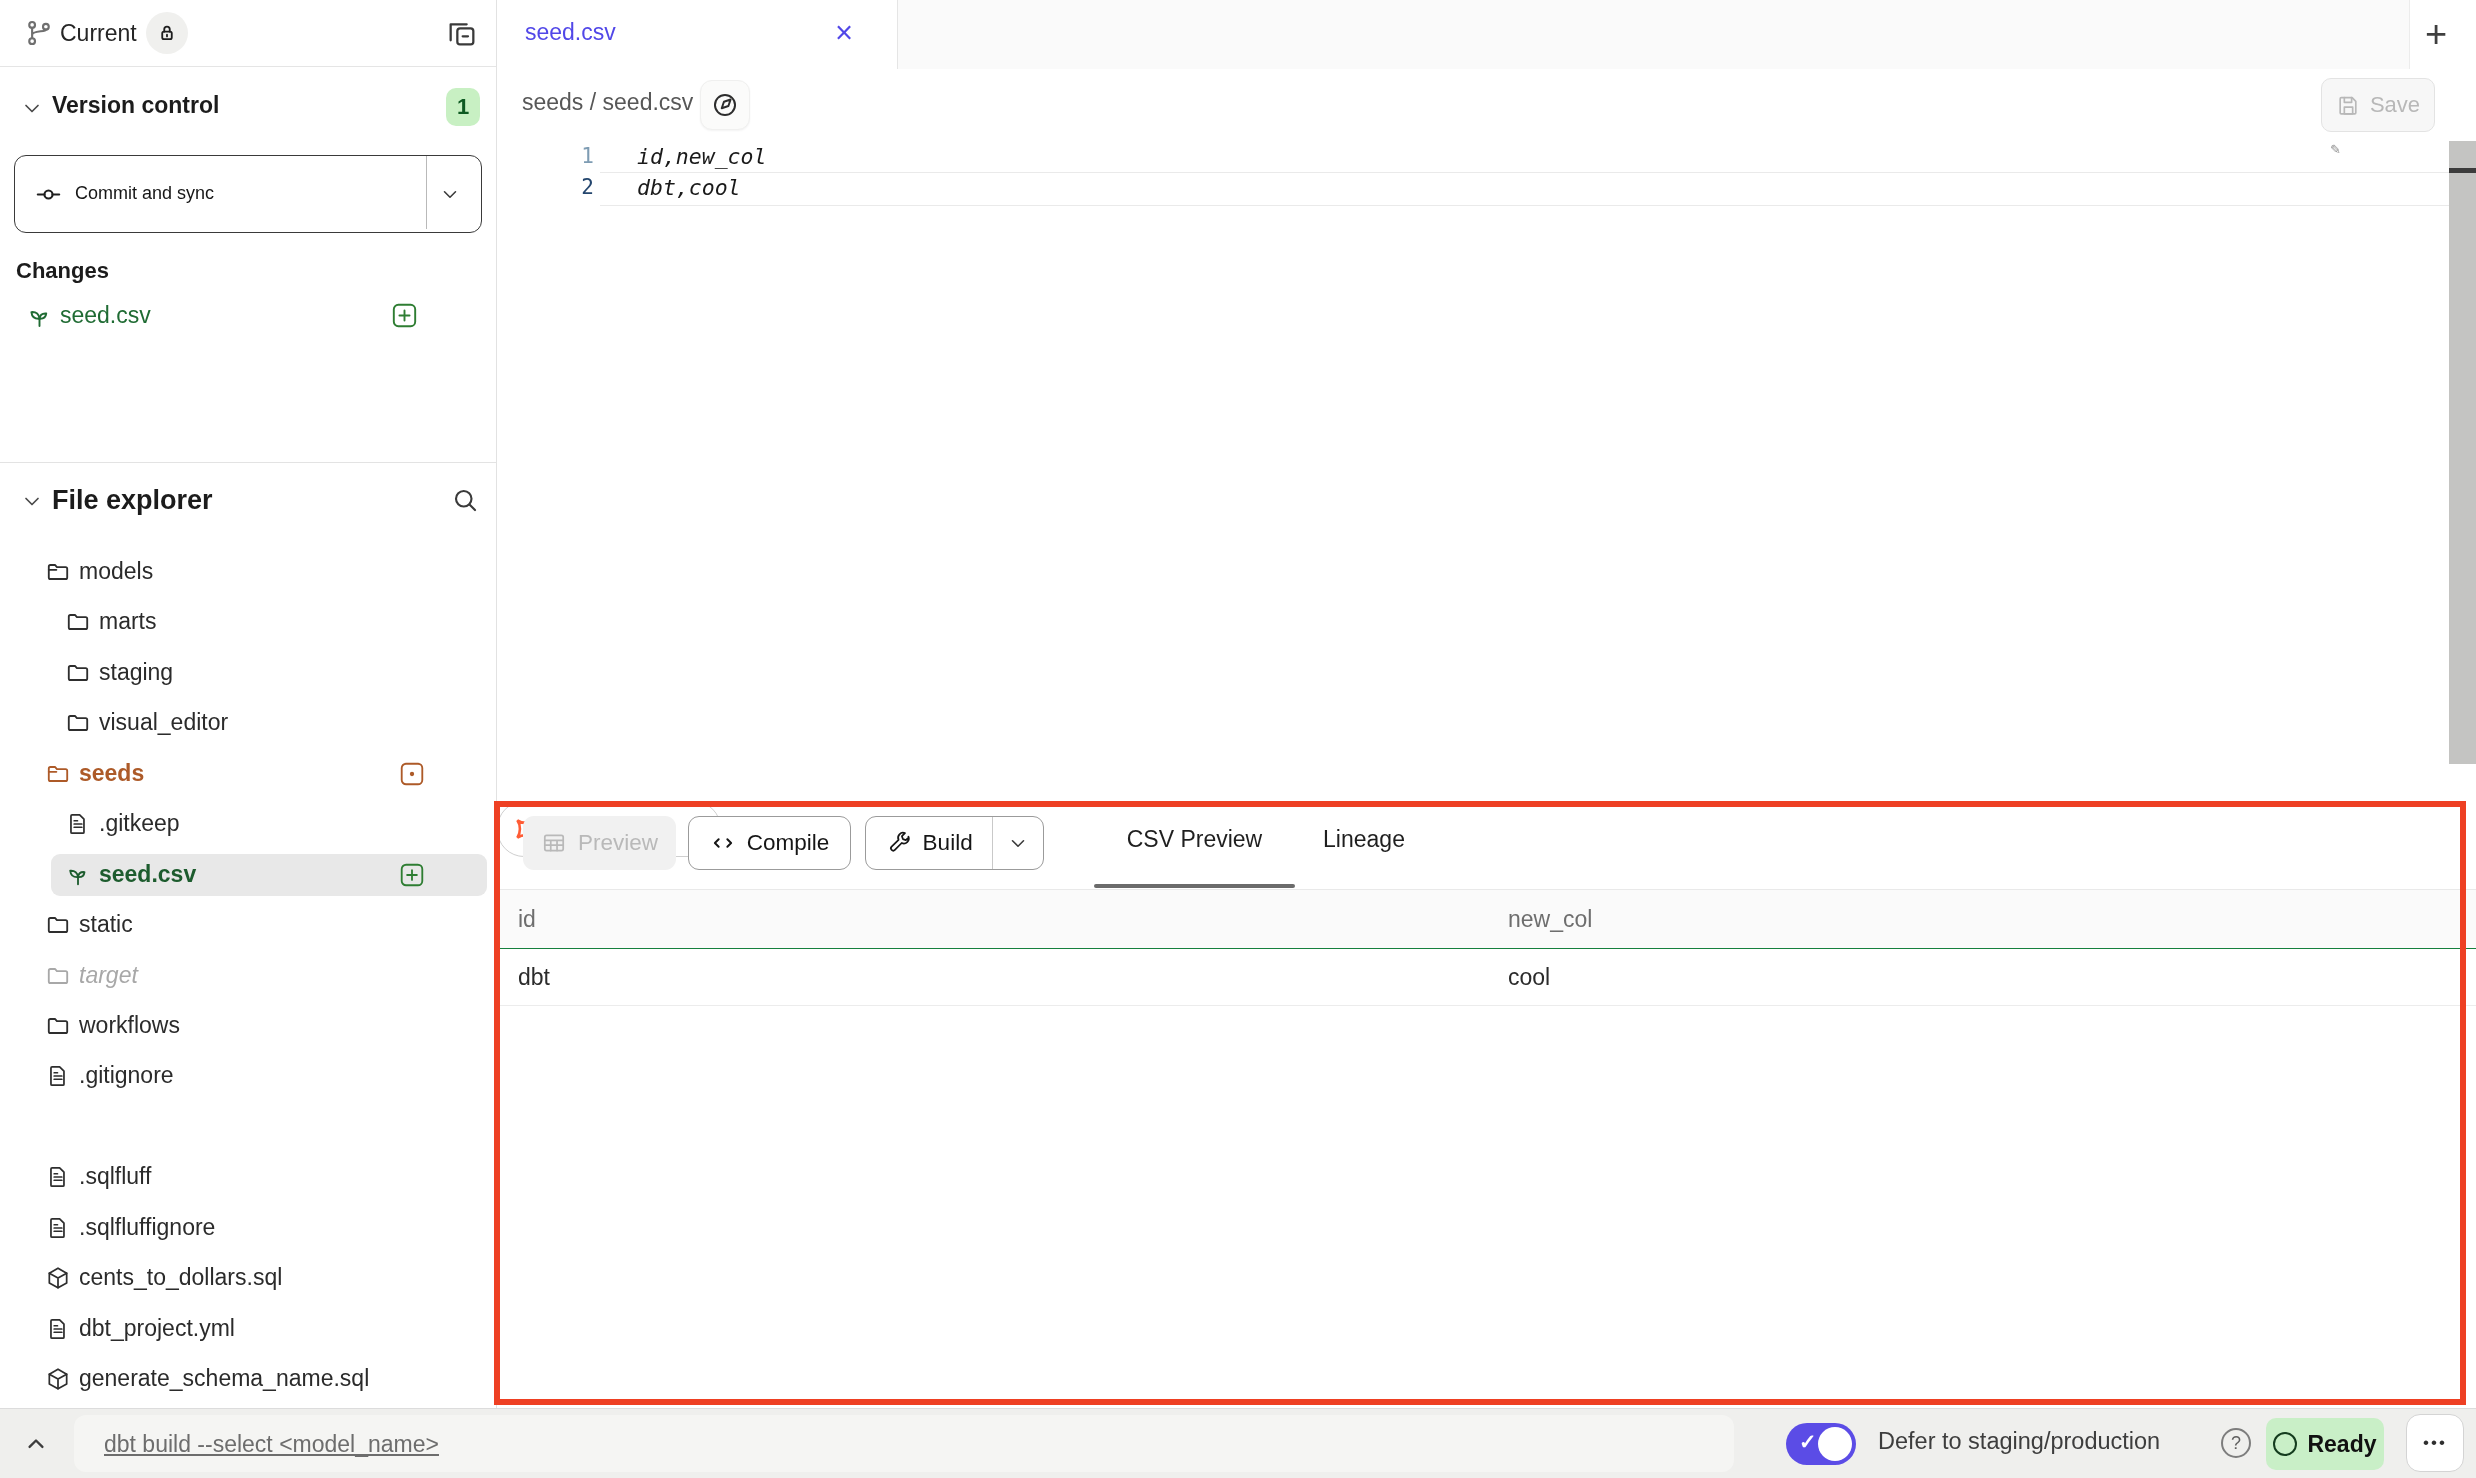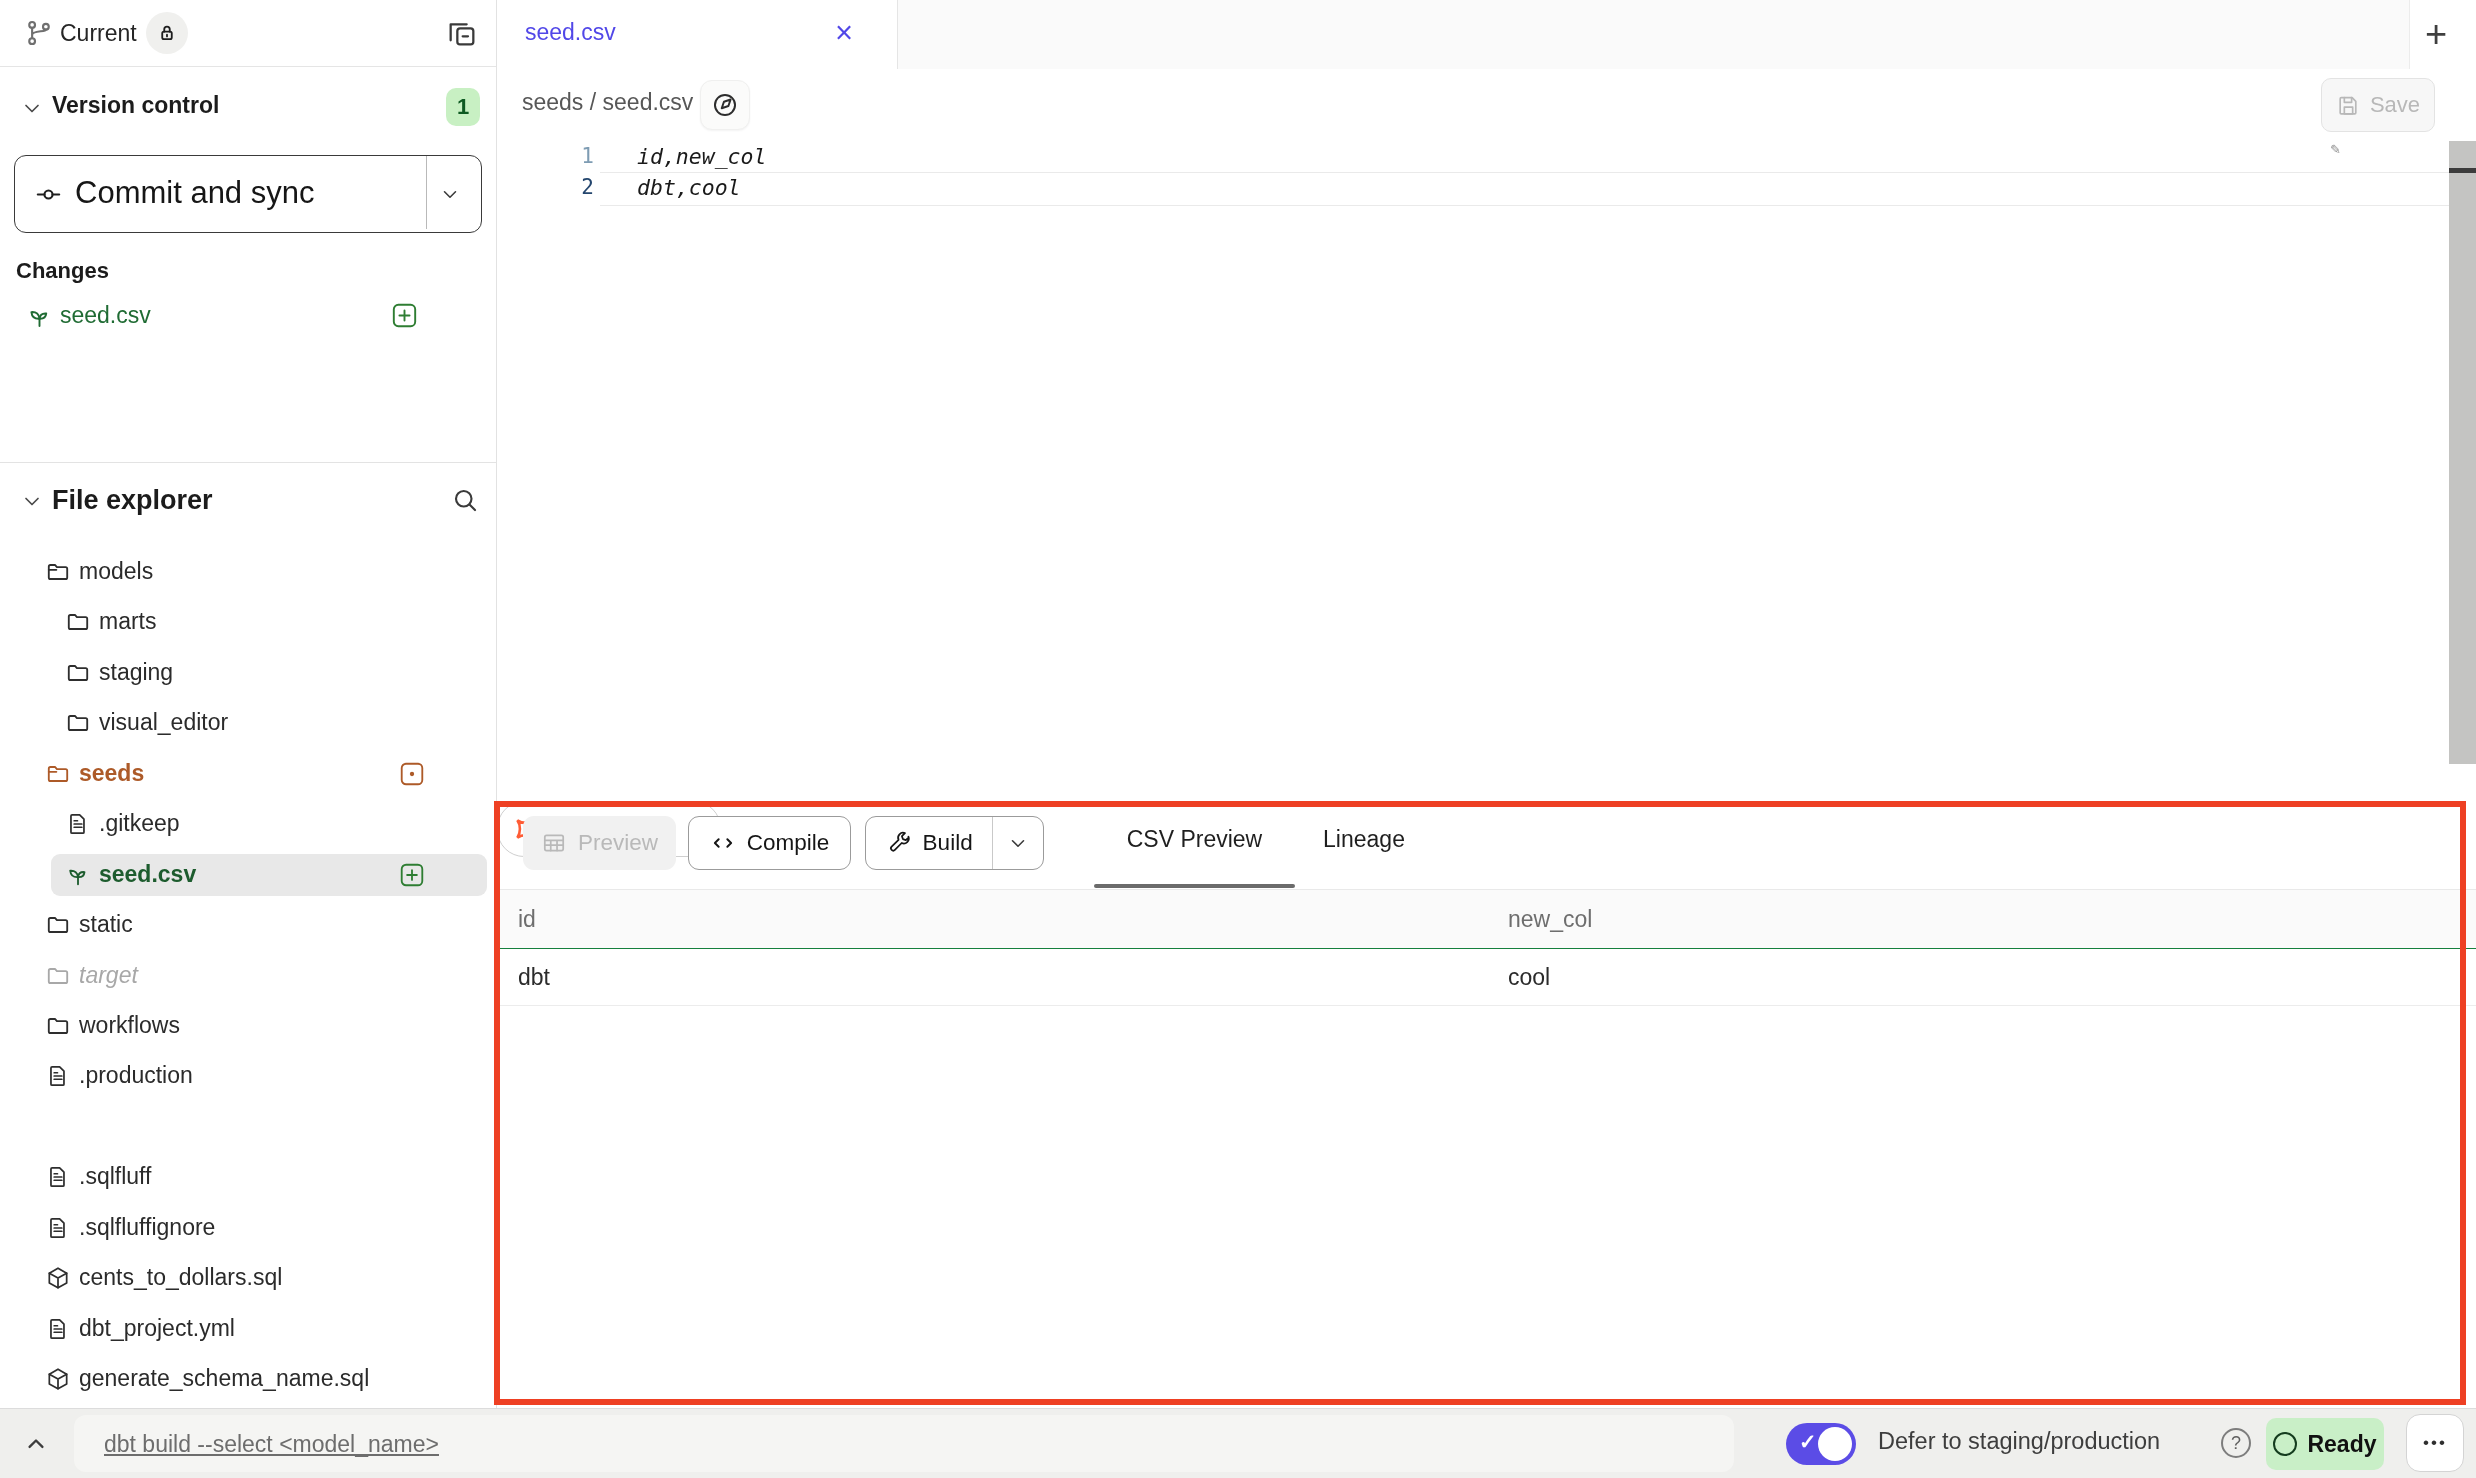--- a/index.html
+++ b/index.html
@@ -19,21 +19,21 @@
   #copy-btn{left:446px;top:17px;width:32px;height:32px;color:#3a3a3a;cursor:pointer;}
 
   .chev{color:#4a4a4a;}
   #vc-chevron{left:20px;top:96px;}
   #vc-title{left:52px;top:92px;font-size:23px;font-weight:700;color:#1c1c1c;}
   #vc-badge{left:446px;top:88px;width:34px;height:38px;background:#c8f0c3;border-radius:10px;
             display:flex;align-items:center;justify-content:center;font-size:22px;font-weight:700;color:#0e5a22;}
   #commit-btn{left:14px;top:155px;width:466px;height:76px;border:1.5px solid #3a3a3a;border-radius:12px;
               background:#fff;cursor:pointer;}
   #commit-ic{left:20px;top:25px;color:#1f1f1f;}
-  #commit-label{left:60px;top:22px;font-size:31px;color:#161616;line-height:30px;}
+  #commit-label{left:60px;top:22px;font-size:18px;color:#161616;line-height:30px;}
   #commit-divider{left:411px;top:0;width:1px;height:73px;background:#b9b9b9;}
   #commit-caret{left:424px;top:27px;color:#3a3a3a;}
   #changes-label{left:16px;top:258px;font-size:22px;font-weight:700;color:#1c1c1c;}
   #change-row{left:0;top:294px;width:496px;height:44px;cursor:pointer;}
   #change-row .seed-ic{left:26px;top:9px;color:#1f6b33;}
   #change-row .chg-name{left:60px;top:8px;font-size:23px;color:#1f6b33;}
   .badge-sq{width:27px;height:27px;color:#2e7d32;}
   #change-row .badge-sq{position:absolute;left:391px;top:8px;}
   #sb-divider{left:0;top:462px;width:496px;height:1px;background:#e3e3e3;}
 
@@ -320,21 +320,21 @@
         </span>
       <span class="flabel">workflows</span>
     </div>
     <div class="frow lvl1" style="top:1054px">
       <span class="ficon">
           <svg width="26" height="26" viewBox="0 0 24 24" class="ic" style="stroke-width:1.6">
             <path d="M6.5 3.5h7l4 4v12c0 .6-.4 1-1 1h-10c-.6 0-1-.4-1-1v-15c0-.6.4-1 1-1z"></path>
             <path d="M8.5 9h3M8.5 12h7M8.5 15h7"></path>
           </svg>
         </span>
-      <span class="flabel">.production</span>
+      <span class="flabel">.gitignore</span>
     </div>
     <div class="frow lvl1" style="top:1155px">
       <span class="ficon">
           <svg width="26" height="26" viewBox="0 0 24 24" class="ic" style="stroke-width:1.6">
             <path d="M6.5 3.5h7l4 4v12c0 .6-.4 1-1 1h-10c-.6 0-1-.4-1-1v-15c0-.6.4-1 1-1z"></path>
             <path d="M8.5 9h3M8.5 12h7M8.5 15h7"></path>
           </svg>
         </span>
       <span class="flabel">.sqlfluff</span>
     </div>

